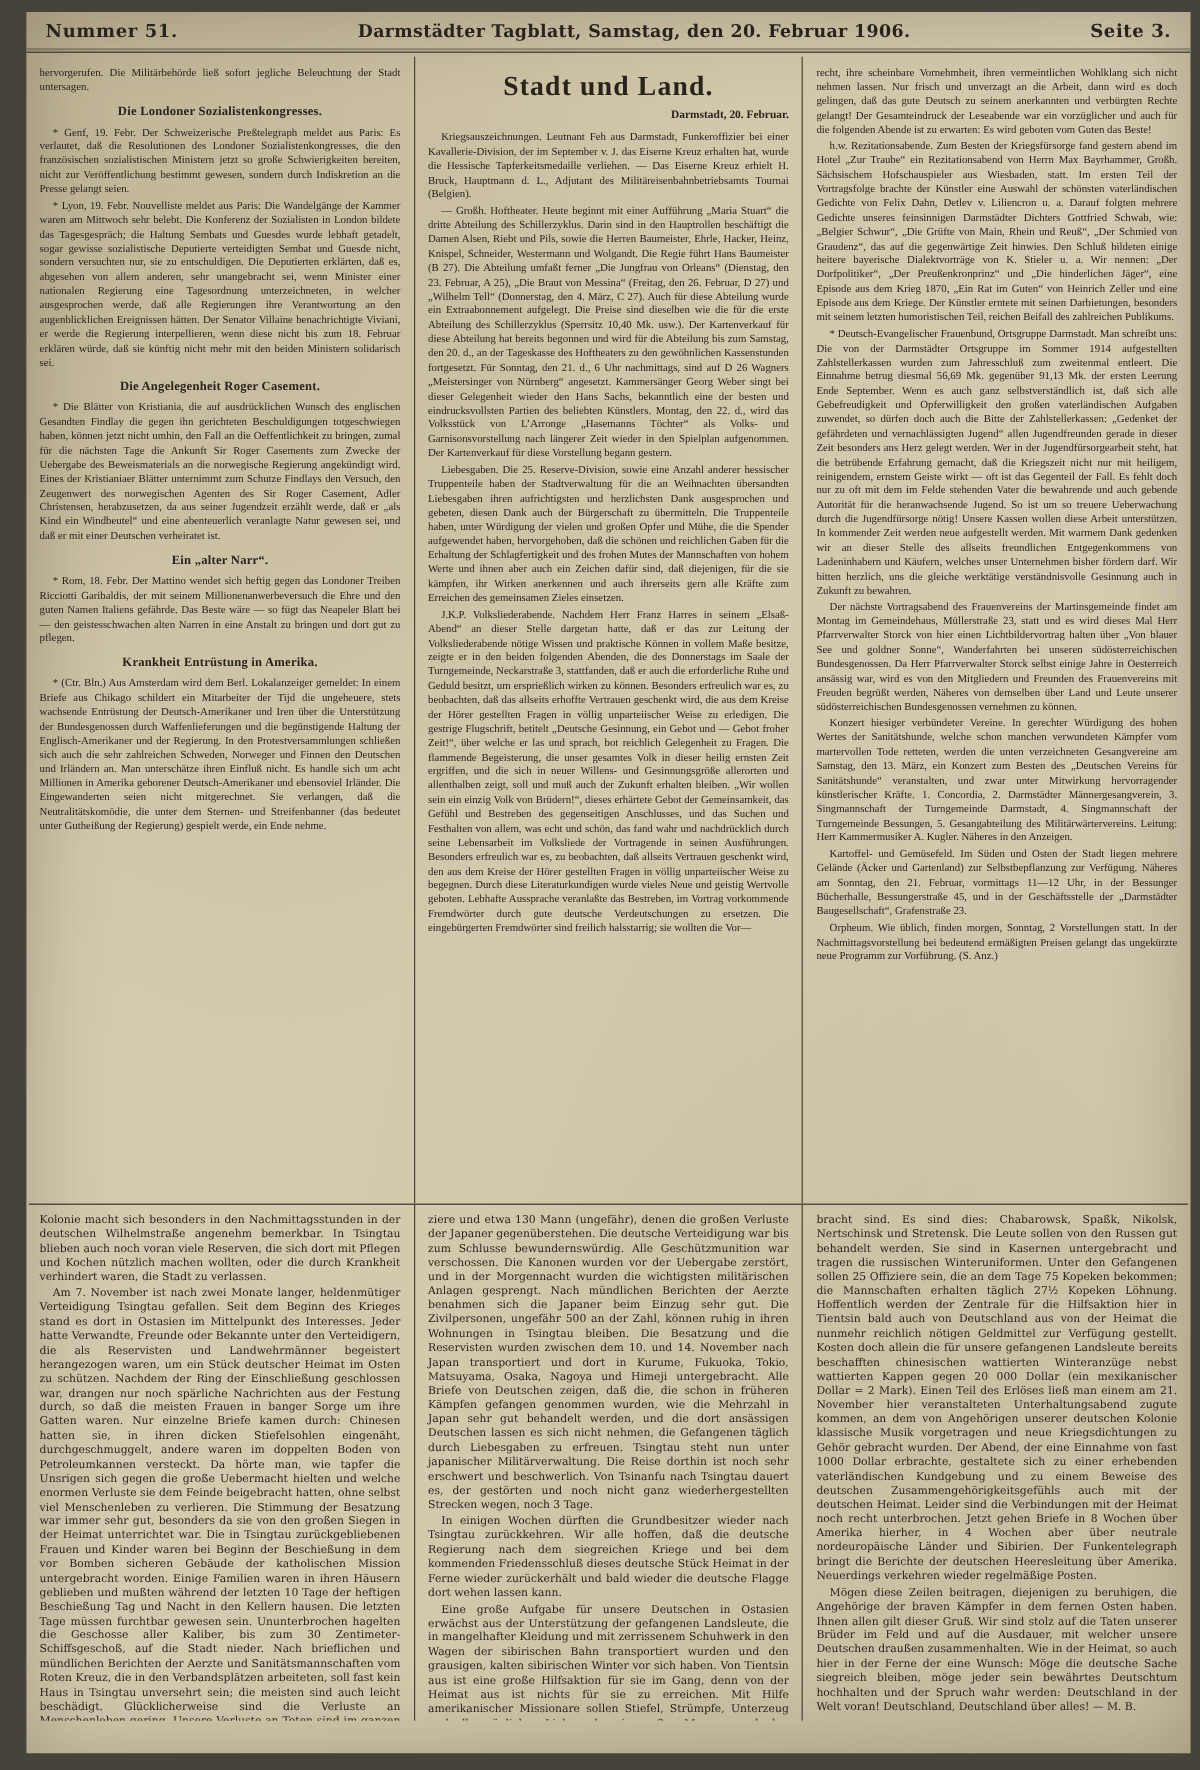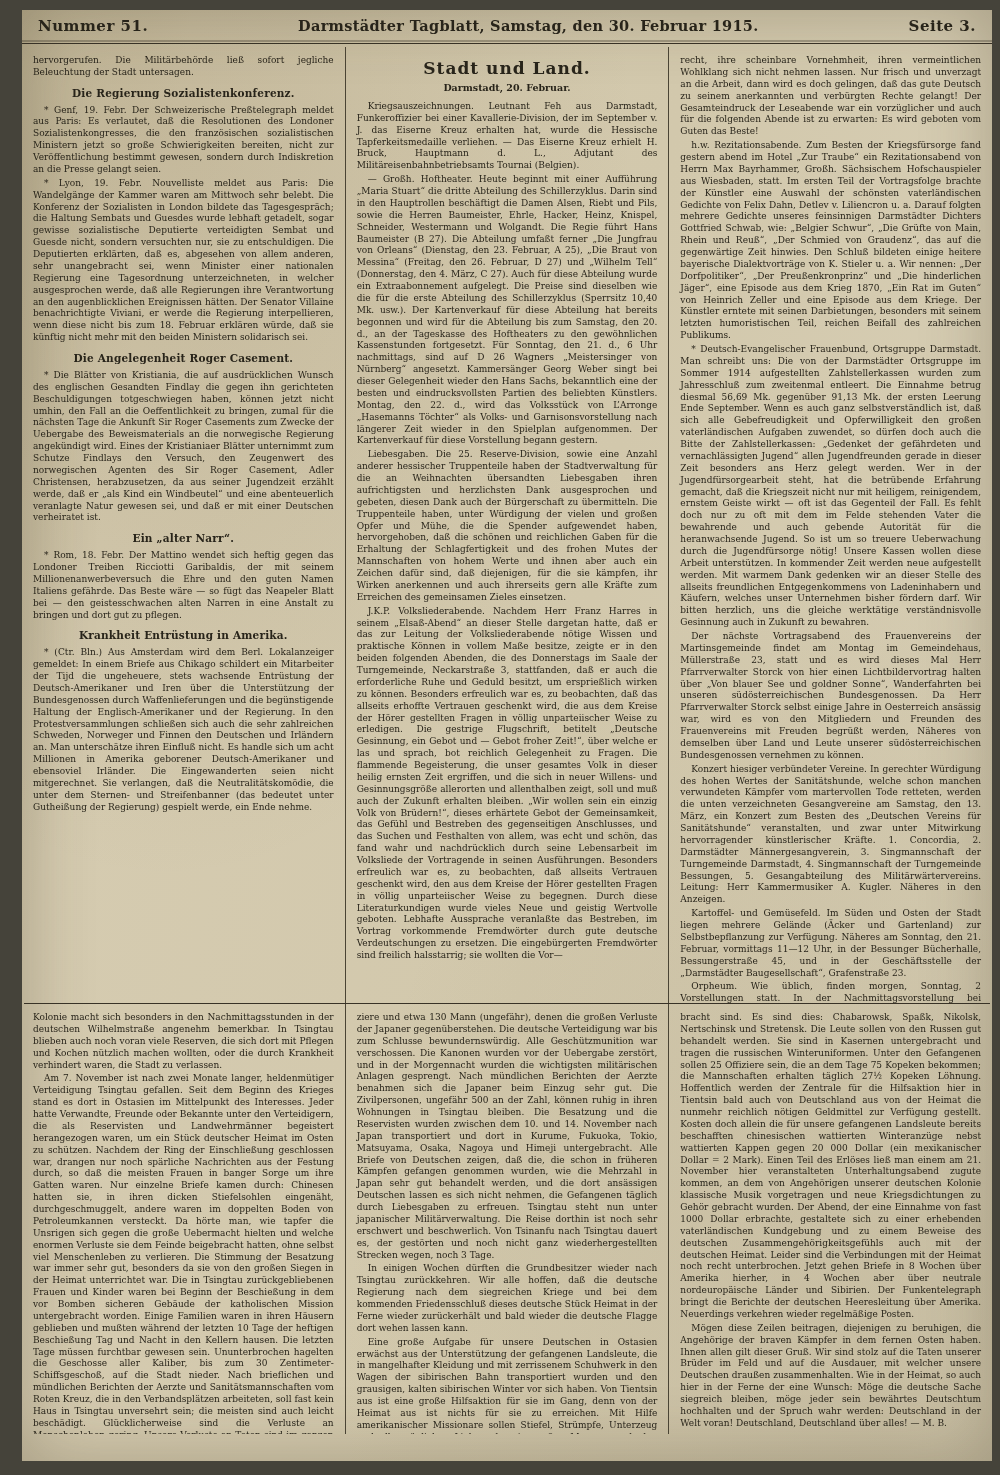--- a/index.html
+++ b/index.html
@@ -25,56 +25,56 @@
     padding:7px 16px 5px;
     border-bottom:2px solid #38322655;
     position:relative;
   }
   .masthead::after {
     content:""; position:absolute; left:0; right:0; bottom:-4px;
     border-bottom:1px solid #383226;
   }
   .issue, .pageno { font-weight:bold; font-size:15px; letter-spacing:.5px; }
   .title { font-weight:bold; font-size:14.5px; letter-spacing:.3px; }
-  .main-cols { display:flex; height:956px; overflow:hidden; margin-top:5px; }
+  .main-cols { display:flex; height:956px; overflow:hidden; margin-top:5px;font-family:Liberation Serif, serif; }
   .col {
     flex:1 1 0; padding:8px 11px 6px; overflow:hidden;
     font-size:9px; line-height:1.32; text-align:justify;
   }
   .col + .col { border-left:1px solid #4a4434; }
   p.body { text-indent:11px; margin-bottom:2px; }
   p.body.noindent { text-indent:0; }
   h3.art-head {
     text-align:center; font-size:10.5px; font-weight:bold;
     margin:8px 6px 4px; letter-spacing:.2px;
   }
   .section-title {
-    text-align:center; font-size:17px; font-weight:bold;
+    text-align:center; font-size:23px; font-weight:bold;
     letter-spacing:1px; margin:2px 0 3px;
   }
-  .dateline { text-align:center; font-size:9.5px; font-weight:bold; margin-bottom:6px; }
+  .dateline { text-align:right; font-size:9.5px; font-weight:bold; margin-bottom:6px; }
   .section-rule { border:0; border-top:1.5px solid #383226; margin:0 2px; }
   .bottom-cols { display:flex; overflow:hidden; height:430px; }
 </style>
 </head>
 <body>
 
 <div class="paper">
 
   <header class="masthead">
     <span class="issue">Nummer 51.</span>
-    <span class="title">Darmstädter Tagblatt, Samstag, den 30. Februar 1915.</span>
+    <span class="title">Darmstädter Tagblatt, Samstag, den 20. Februar 1906.</span>
     <span class="pageno">Seite 3.</span>
   </header>
 
   <div class="main-cols">
 
     <div class="col">
       <p class="body noindent">hervorgerufen. Die Militärbehörde ließ sofort jegliche Beleuchtung der Stadt untersagen.</p>
-      <h3 class="art-head">Die Regierung Sozialistenkonferenz.</h3>
+      <h3 class="art-head">Die Londoner Sozialistenkongresses.</h3>
       <p class="body">* Genf, 19. Febr. Der Schweizerische Preßtelegraph meldet aus Paris: Es verlautet, daß die Resolutionen des Londoner Sozialistenkongresses, die den französischen sozialistischen Ministern jetzt so große Schwierigkeiten bereiten, nicht zur Veröffentlichung bestimmt gewesen, sondern durch Indiskretion an die Presse gelangt seien.</p>
       <p class="body">* Lyon, 19. Febr. Nouvelliste meldet aus Paris: Die Wandelgänge der Kammer waren am Mittwoch sehr belebt. Die Konferenz der Sozialisten in London bildete das Tagesgespräch; die Haltung Sembats und Guesdes wurde lebhaft getadelt, sogar gewisse sozialistische Deputierte verteidigten Sembat und Guesde nicht, sondern versuchten nur, sie zu entschuldigen. Die Deputierten erklärten, daß es, abgesehen von allem anderen, sehr unangebracht sei, wenn Minister einer nationalen Regierung eine Tagesordnung unterzeichneten, in welcher ausgesprochen werde, daß alle Regierungen ihre Verantwortung an den augenblicklichen Ereignissen hätten. Der Senator Villaine benachrichtigte Viviani, er werde die Regierung interpellieren, wenn diese nicht bis zum 18. Februar erklären würde, daß sie künftig nicht mehr mit den beiden Ministern solidarisch sei.</p>
       <h3 class="art-head">Die Angelegenheit Roger Casement.</h3>
       <p class="body">* Die Blätter von Kristiania, die auf ausdrücklichen Wunsch des englischen Gesandten Findlay die gegen ihn gerichteten Beschuldigungen totgeschwiegen haben, können jetzt nicht umhin, den Fall an die Oeffentlichkeit zu bringen, zumal für die nächsten Tage die Ankunft Sir Roger Casements zum Zwecke der Uebergabe des Beweismaterials an die norwegische Regierung angekündigt wird. Eines der Kristianiaer Blätter unternimmt zum Schutze Findlays den Versuch, den Zeugenwert des norwegischen Agenten des Sir Roger Casement, Adler Christensen, herabzusetzen, da aus seiner Jugendzeit erzählt werde, daß er „als Kind ein Windbeutel“ und eine abenteuerlich veranlagte Natur gewesen sei, und daß er mit einer Deutschen verheiratet ist.</p>
       <h3 class="art-head">Ein „alter Narr“.</h3>
       <p class="body">* Rom, 18. Febr. Der Mattino wendet sich heftig gegen das Londoner Treiben Ricciotti Garibaldis, der mit seinem Millionenanwerbeversuch die Ehre und den guten Namen Italiens gefährde. Das Beste wäre — so fügt das Neapeler Blatt bei — den geistesschwachen alten Narren in eine Anstalt zu bringen und dort gut zu pflegen.</p>
       <h3 class="art-head">Krankheit Entrüstung in Amerika.</h3>
       <p class="body">* (Ctr. Bln.) Aus Amsterdam wird dem Berl. Lokalanzeiger gemeldet: In einem Briefe aus Chikago schildert ein Mitarbeiter der Tijd die ungeheuere, stets wachsende Entrüstung der Deutsch-Amerikaner und Iren über die Unterstützung der Bundesgenossen durch Waffenlieferungen und die begünstigende Haltung der Englisch-Amerikaner und der Regierung. In den Protestversammlungen schließen sich auch die sehr zahlreichen Schweden, Norweger und Finnen den Deutschen und Irländern an. Man unterschätze ihren Einfluß nicht. Es handle sich um acht Millionen in Amerika geborener Deutsch-Amerikaner und ebensoviel Irländer. Die Eingewanderten seien nicht mitgerechnet. Sie verlangen, daß die Neutralitätskomödie, die unter dem Sternen- und Streifenbanner (das bedeutet unter Gutheißung der Regierung) gespielt werde, ein Ende nehme.</p>
     </div>
 

